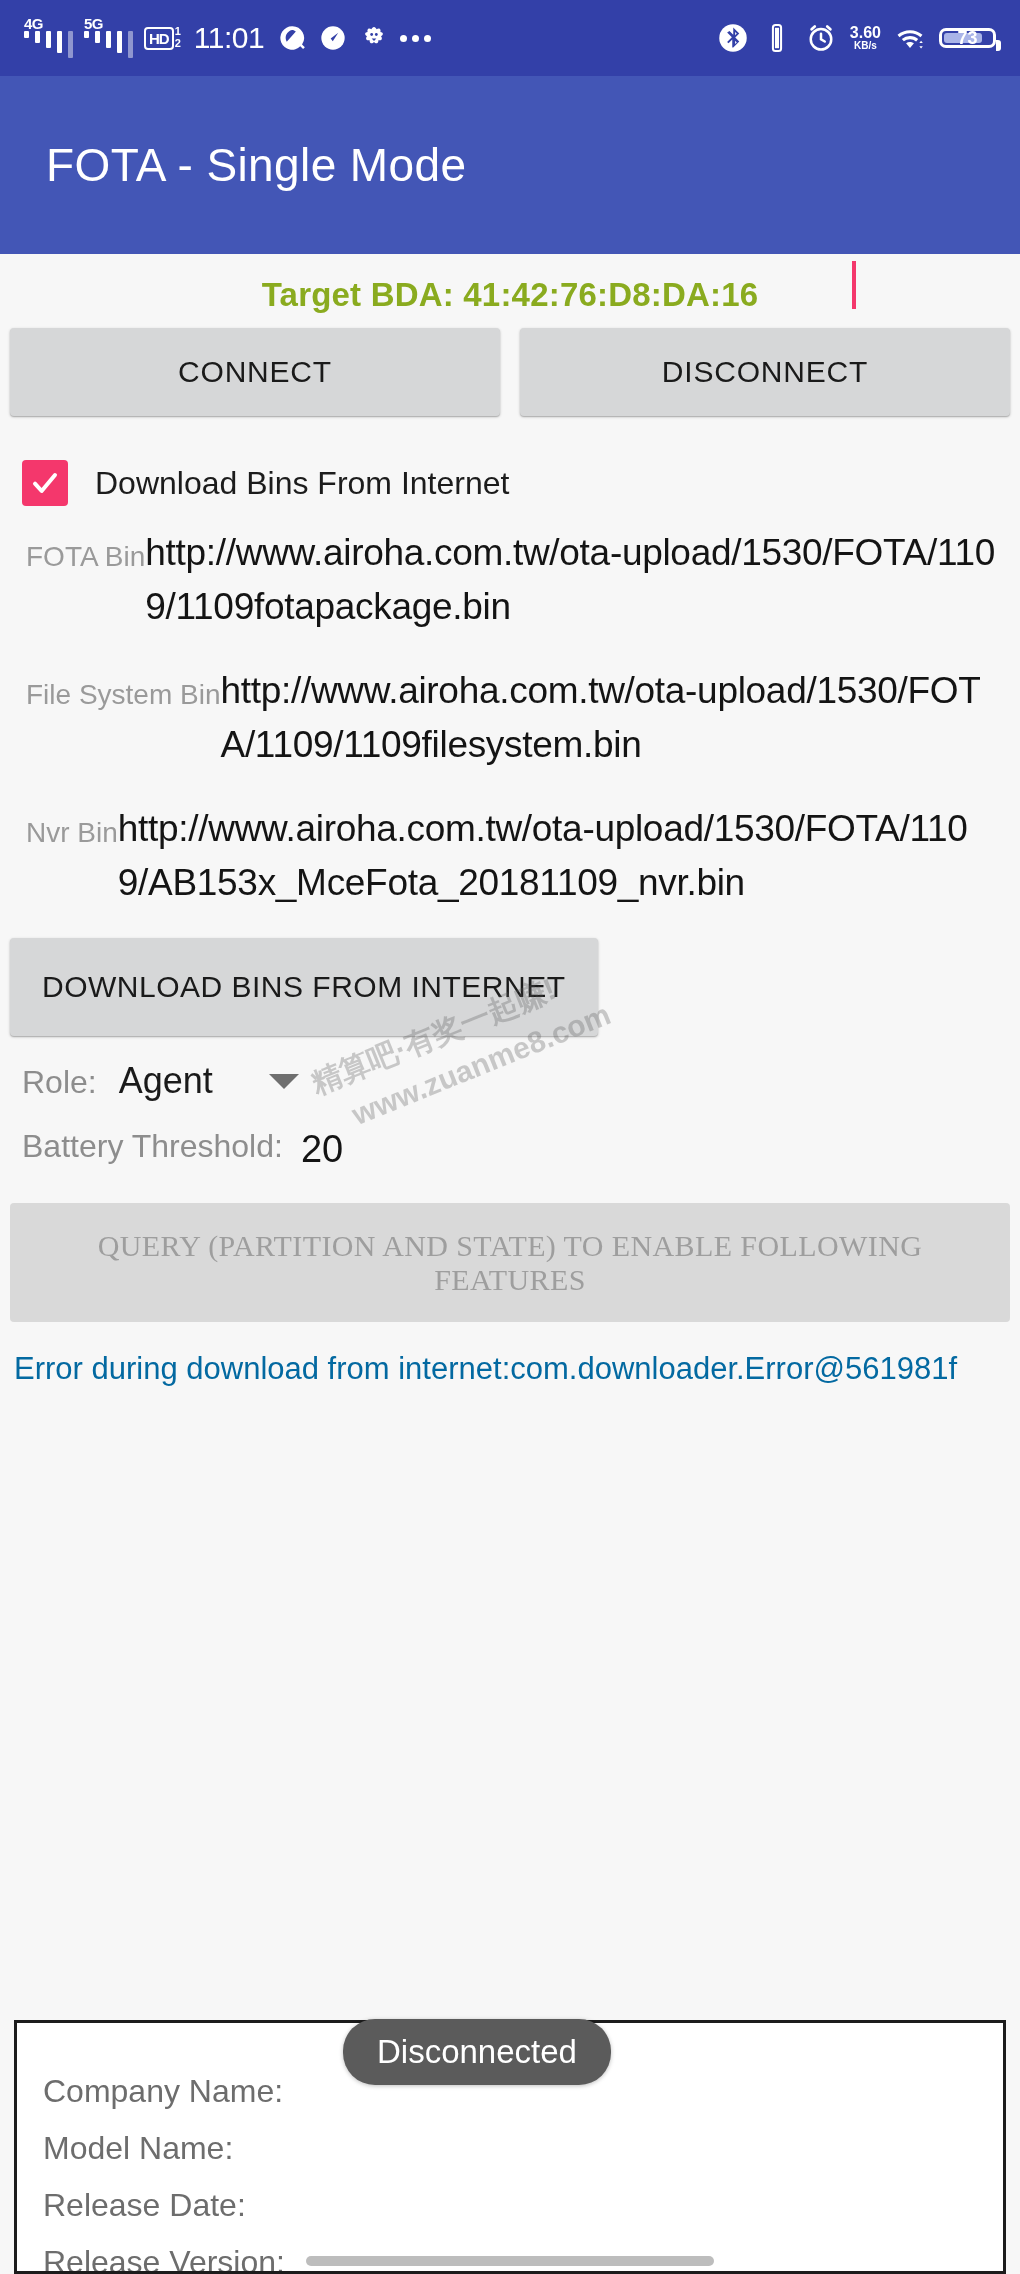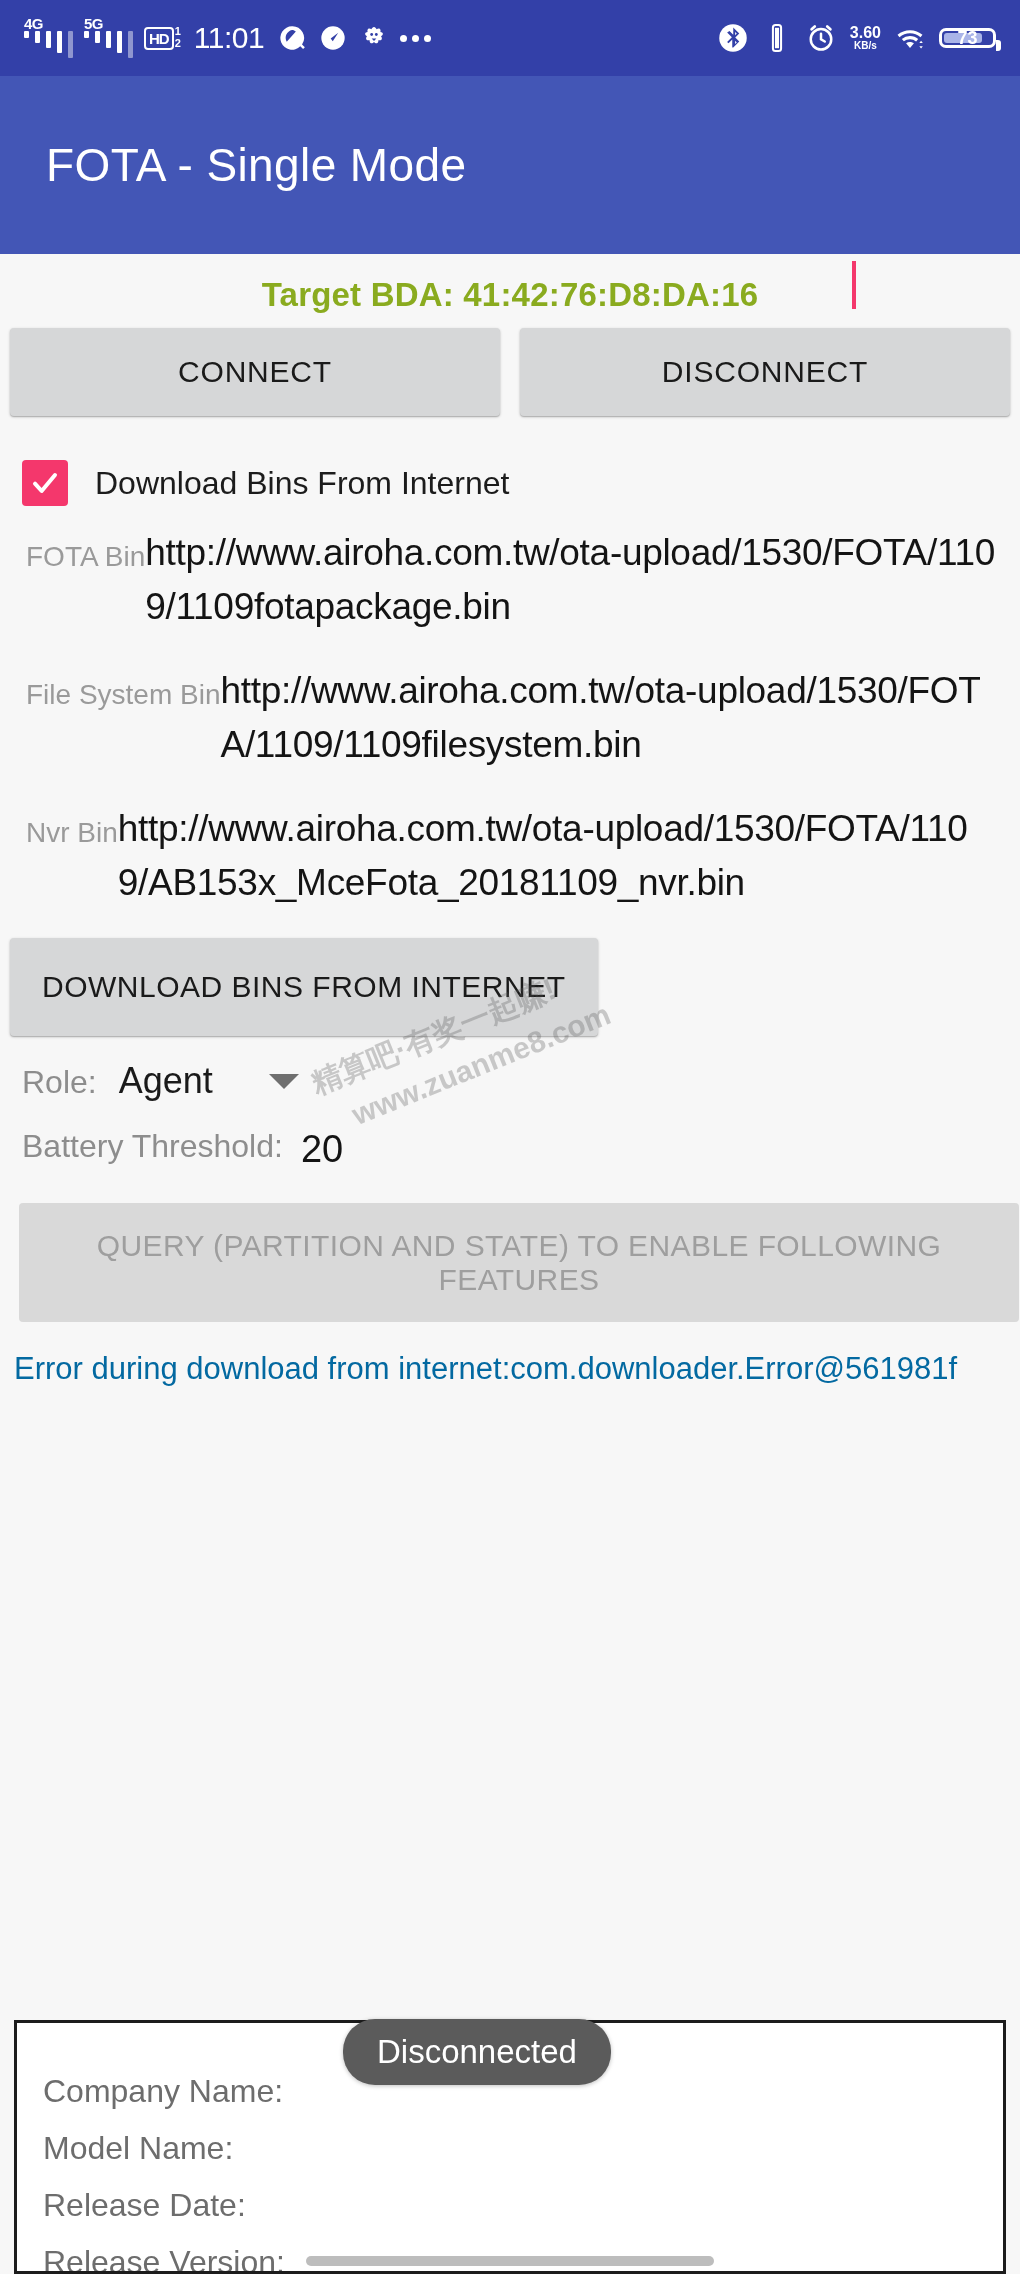--- a/index.html
+++ b/index.html
@@ -216,27 +216,26 @@
   }
   .batt-underline { height: 3px; background: #9b9b9b; margin-top: 3px; }
 
   .query-btn-wrap { padding: 32px 10px 0; }
   .query-btn {
     width: 100%;
     background: #d9d9d9;
     border: none;
     border-radius: 4px;
     padding: 26px 18px;
-    font-family: Liberation Sans, sans-serif;
+    font-family: Liberation Serif, serif;
     font-size: 30px;
     line-height: 1.12;
     color: #9e9e9e;
     letter-spacing: 0.4px;
     cursor: default;
-    margin-left: 9px;
   }
 
   .error-text {
     padding: 28px 14px 0;
     font-size: 31px;
     color: #0369a1;
     line-height: 1.2;
   }
 
   

